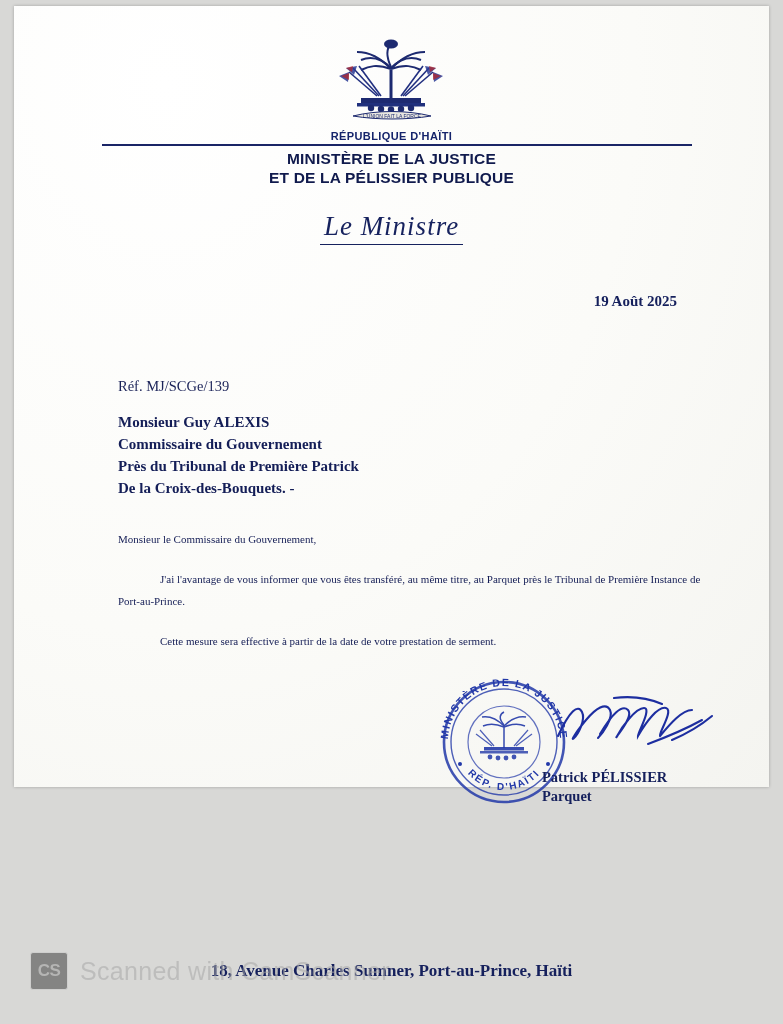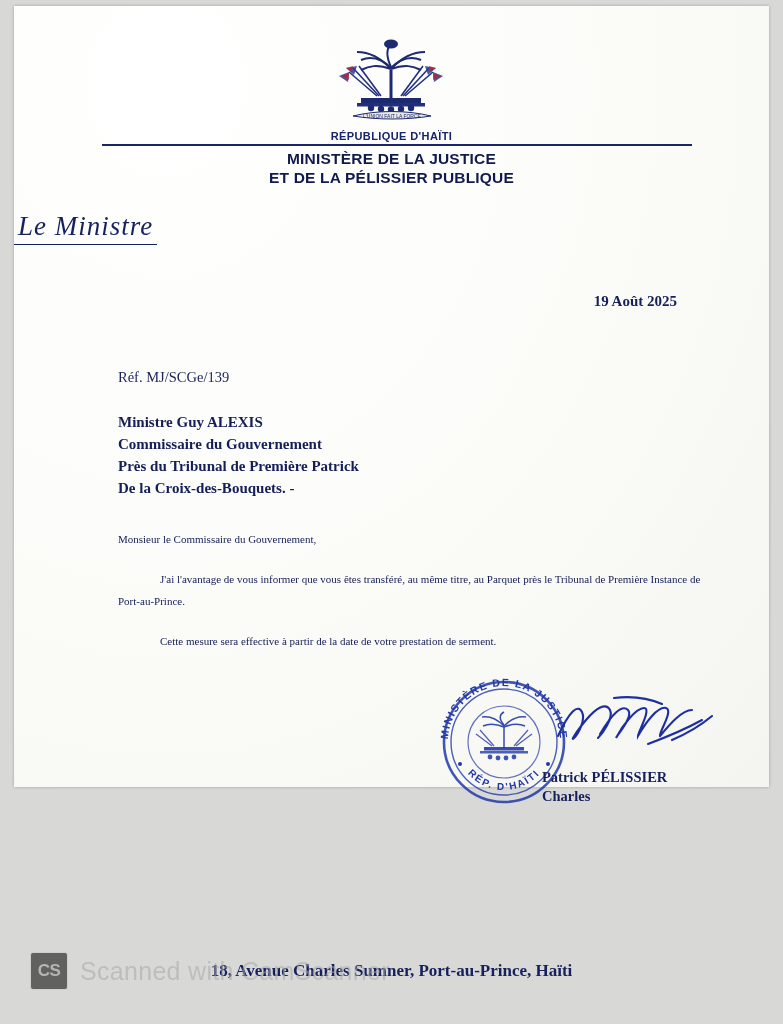--- a/index.html
+++ b/index.html
@@ -68,21 +68,21 @@
     height: 2px;
     background: #1a2566;
   }
 
   
   .le-ministre {
     position: absolute;
     left: 0;
     right: 0;
     top: 205px;
-    text-align: left;
+    text-align: center;
     font-family: "Liberation Serif", serif;
     font-style: italic;
     font-size: 27px;
     letter-spacing: 1px;
     color: #16225e;
   }
   .le-ministre .u {
     display: inline-block;
     border-bottom: 1.5px solid #16225e;
     padding: 0 4px 2px 4px;
@@ -95,21 +95,21 @@
     top: 287px;
     font-weight: bold;
     font-size: 15px;
     color: #15205c;
   }
 
   
   .ref {
     position: absolute;
     left: 104px;
-    top: 363px;
+    top: 372px;
     font-size: 14.5px;
     color: #1a2258;
     text-align: right;
   }
 
   
   .addressee {
     position: absolute;
     left: 104px;
     top: 405px;
@@ -193,21 +193,21 @@
     top: 952px;
     display: flex;
     align-items: center;
     gap: 12px;
     opacity: 0.55;
   }
   .cs-badge {
     width: 36px;
     height: 36px;
     border-radius: 3px;
-    background: #000000;
+    background: #404040;
     border: 1px solid #c9c9c9;
     color: #9a9a9a;
     font-family: "Liberation Sans", sans-serif;
     font-weight: bold;
     font-size: 17px;
     display: flex;
     align-items: center;
     justify-content: center;
     letter-spacing: -0.5px;
   }
@@ -291,21 +291,21 @@
 
     <div class="le-ministre">
       <span class="u">Le Ministre</span>
     </div>
 
     <div class="date">19 Août 2025</div>
 
     <div class="ref">Réf. MJ/SCGe/139</div>
 
     <div class="addressee">
-      <div>Ministre Guy ALEXIS</div>
+      <div>Monsieur Guy ALEXIS</div>
       <div>Commissaire du Gouvernement</div>
       <div>Près du Tribunal de Première Patrick</div>
       <div>De la Croix-des-Bouquets. -</div>
     </div>
 
     <div class="body-text">
       <p>Monsieur le Commissaire du Gouvernement,</p>
       <p class="indent">J'ai l'avantage de vous informer que vous êtes transféré, au même titre, au Parquet près le Tribunal de Première Instance de Port-au-Prince.</p>
       <p class="indent">Cette mesure sera effective à partir de la date de votre prestation de serment.</p>
     </div>
@@ -361,21 +361,21 @@
             <path d="M48 44 C60 24 70 14 76 20 C82 26 66 44 64 48 C70 36 84 18 92 18 C100 18 86 42 86 46 C94 32 106 16 114 18 C122 20 106 44 108 46 C118 34 130 20 140 20"></path>
             <path d="M96 54 C112 48 132 40 150 30"></path>
             <path d="M120 50 C134 44 148 36 160 26"></path>
             <path d="M62 8 C78 6 96 8 110 14"></path>
           </g>
         </svg>
       </div>
 
       <div class="signer">
         <div>Patrick PÉLISSIER</div>
-        <div>Charles</div>
+        <div>Parquet</div>
       </div>
     </div>
 
     <div class="footer">18, Avenue Charles Sumner, Port-au-Prince, Haïti</div>
 
   </div>
 </div>
 
 <div class="watermark">
   <div class="cs-badge">CS</div>

